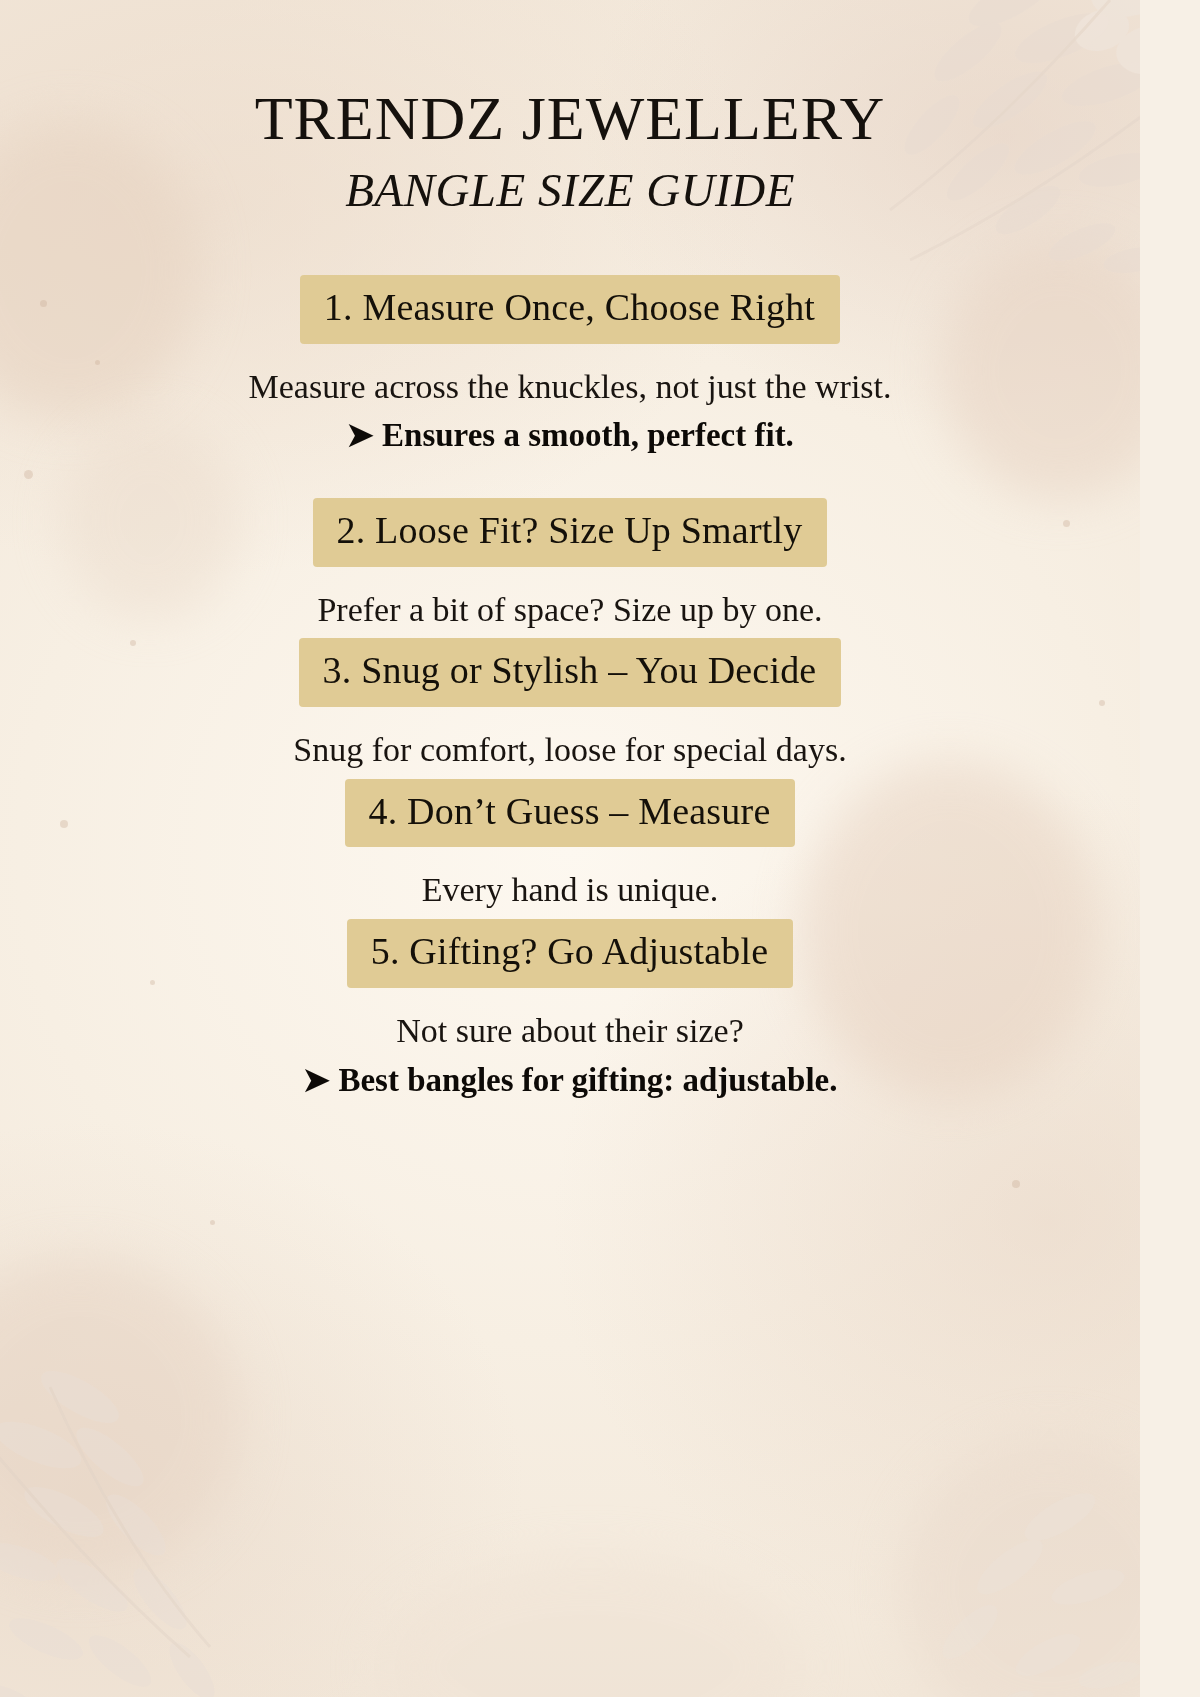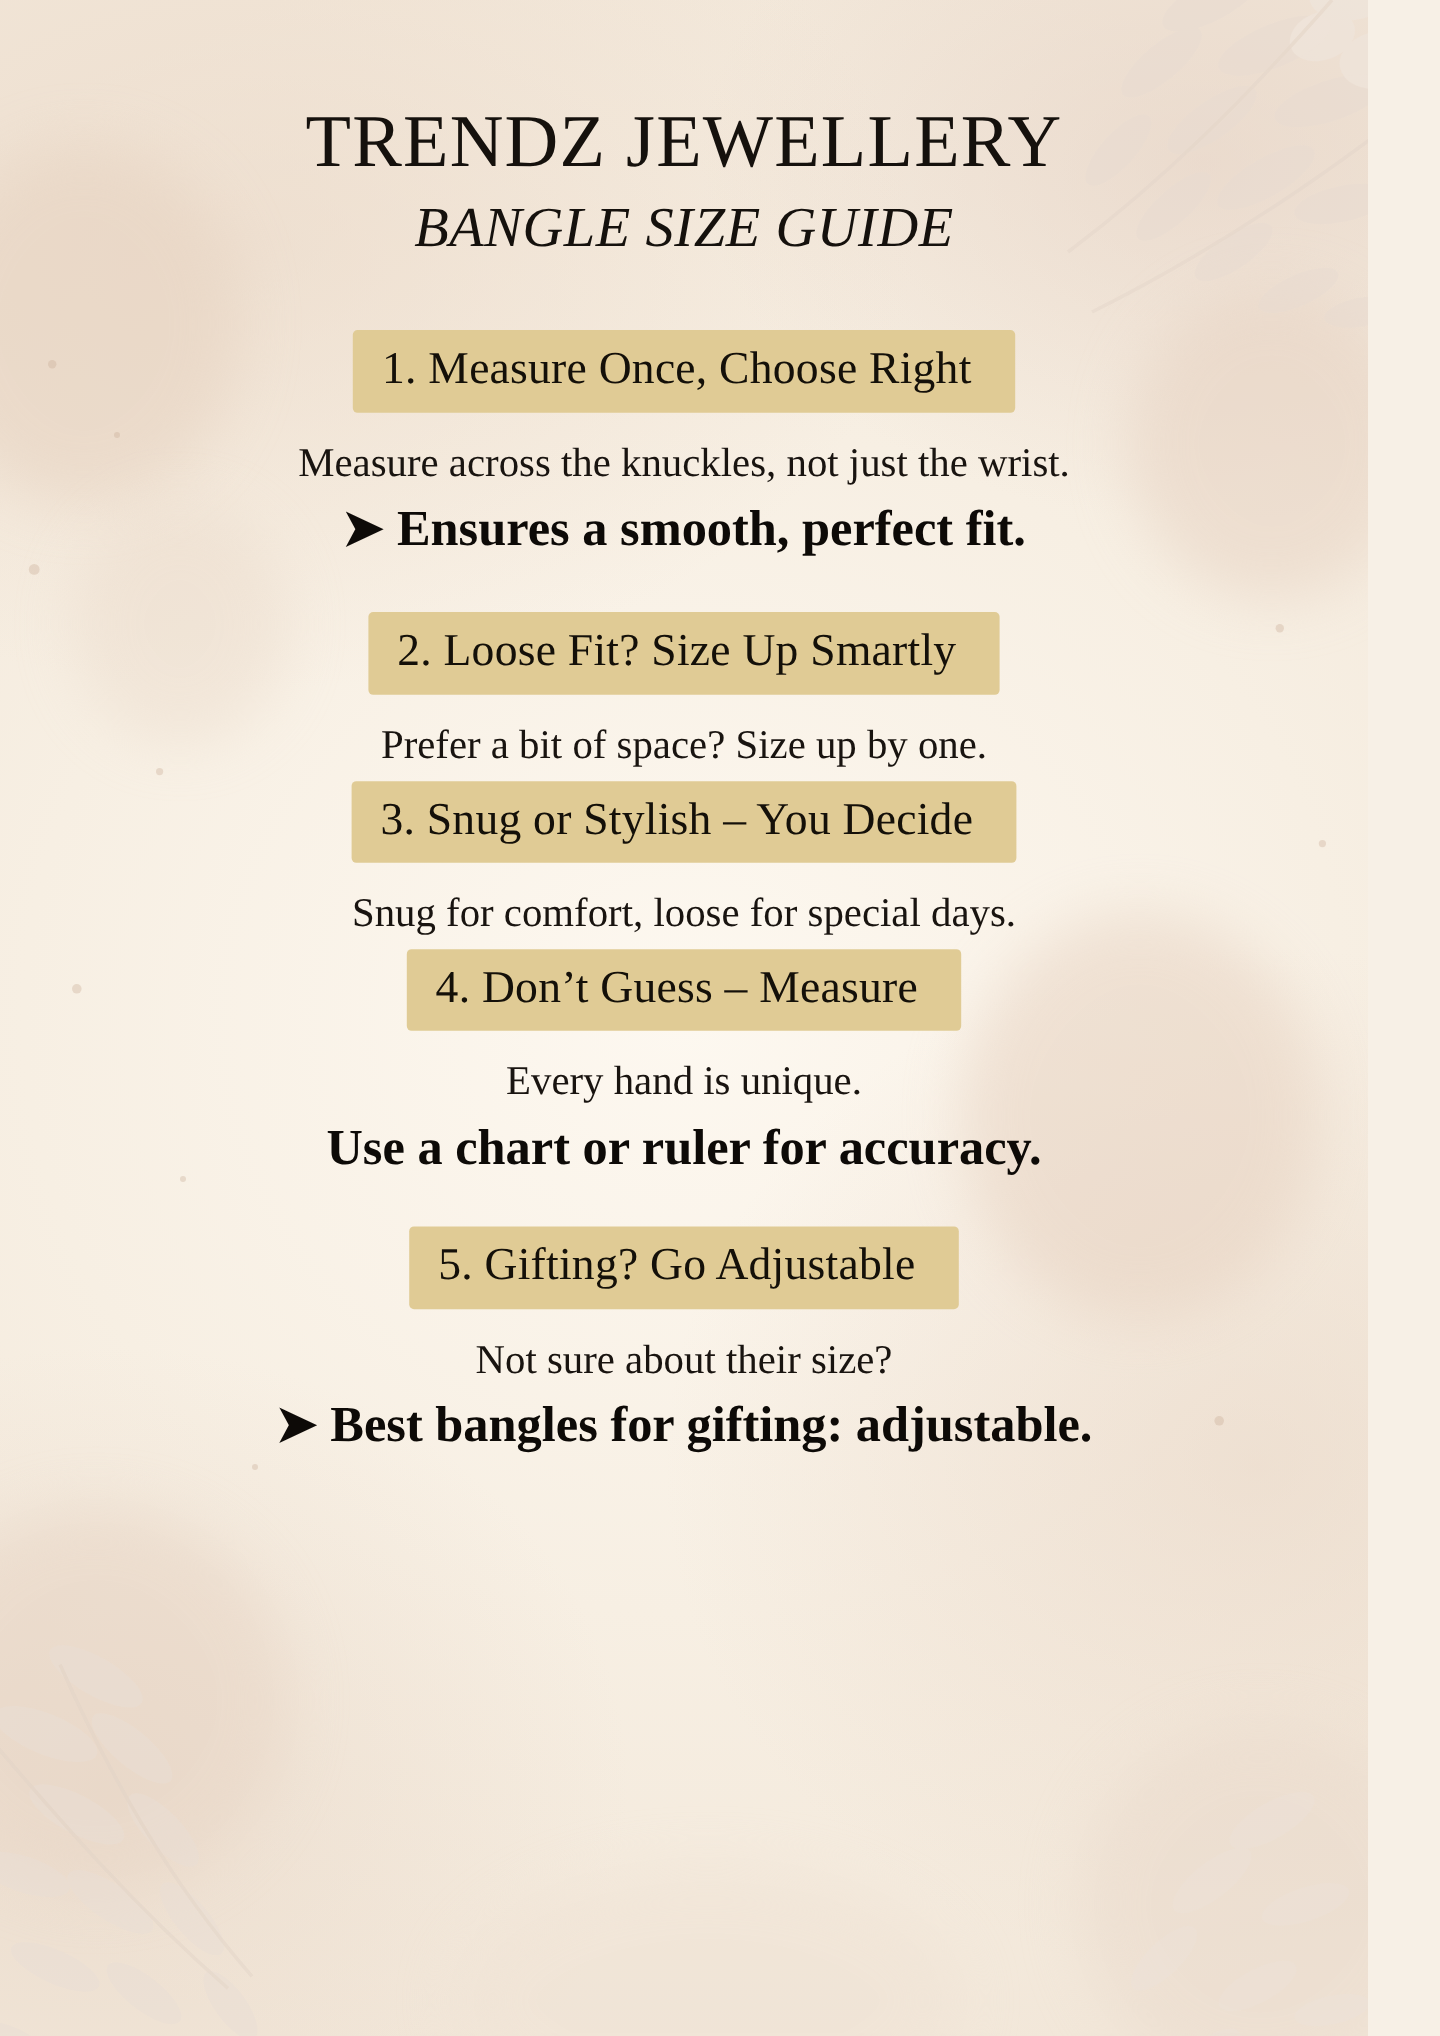--- a/index.html
+++ b/index.html
@@ -80,34 +80,34 @@
     font-style: italic;
   }
 
   .tip { margin-bottom: 6px; }
   .tip-head {
     display: inline-block;
     background: #e0cb95;
     color: #141009;
     font-size: 38px;
     line-height: 1.25;
-    padding: 9px 36px 12px 24px;
+    padding: 9px 25px 12px 24px;
     border-radius: 4px;
     letter-spacing: 0.2px;
     margin-bottom: 20px;
   }
   .tip-line {
     font-size: 34px;
     color: #191410;
     line-height: 1.35;
     margin: 0 0 4px 0;
     padding: 0 96px;
   }
   .tip-bold {
-    font-size: 42px;
+    font-size: 33px;
     color: #0d0a07;
     font-weight: bold;
     line-height: 1.35;
     margin: 0;
     padding: 0 40px;
   }
   .arrow { font-weight: bold; }
   .sp-1 { margin-bottom: 40px; }
   .sp-2 { margin-bottom: 36px; }
 </style>
@@ -211,21 +211,20 @@
     </div>
 
     <div class="tip">
       <div class="tip-head">3. Snug or Stylish – You Decide</div>
       <p class="tip-line">Snug for comfort, loose for special days.</p>
     </div>
 
     <div class="tip">
       <div class="tip-head">4. Don’t Guess – Measure</div>
       <p class="tip-line">Every hand is unique.</p>
-      <p class="tip-bold sp-2"><span>Use a chart or ruler for accuracy.</span></p>
     </div>
 
     <div class="tip">
       <div class="tip-head">5. Gifting? Go Adjustable</div>
       <p class="tip-line">Not sure about their size?</p>
       <p class="tip-bold"><span class="arrow">➤</span> <span>Best bangles for gifting: adjustable.</span></p>
     </div>
 
   </div>
 </div>

